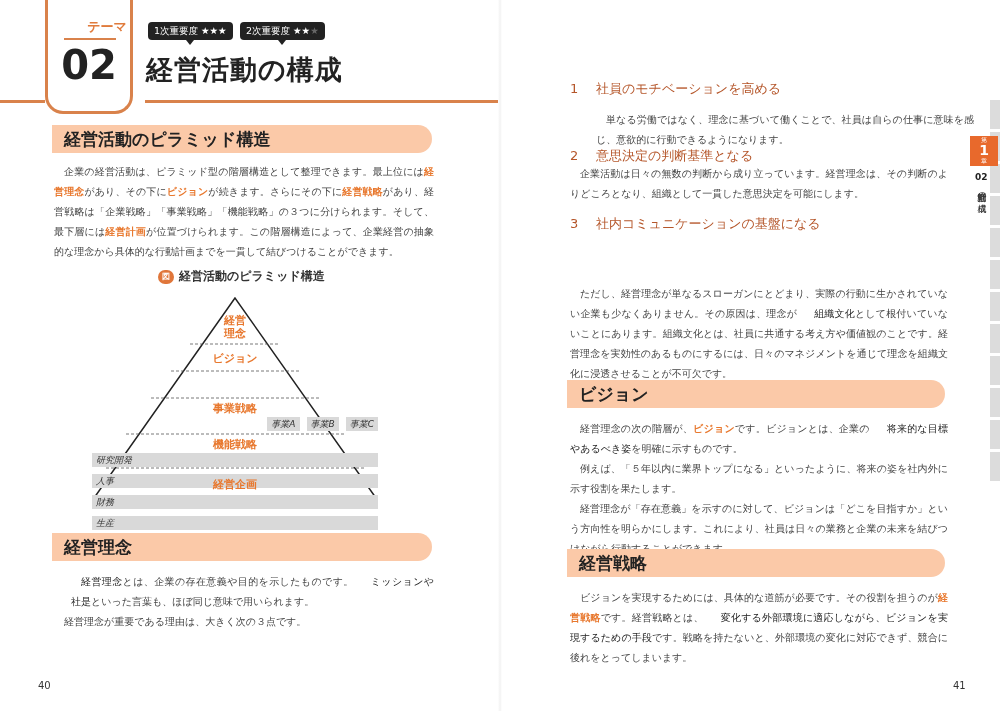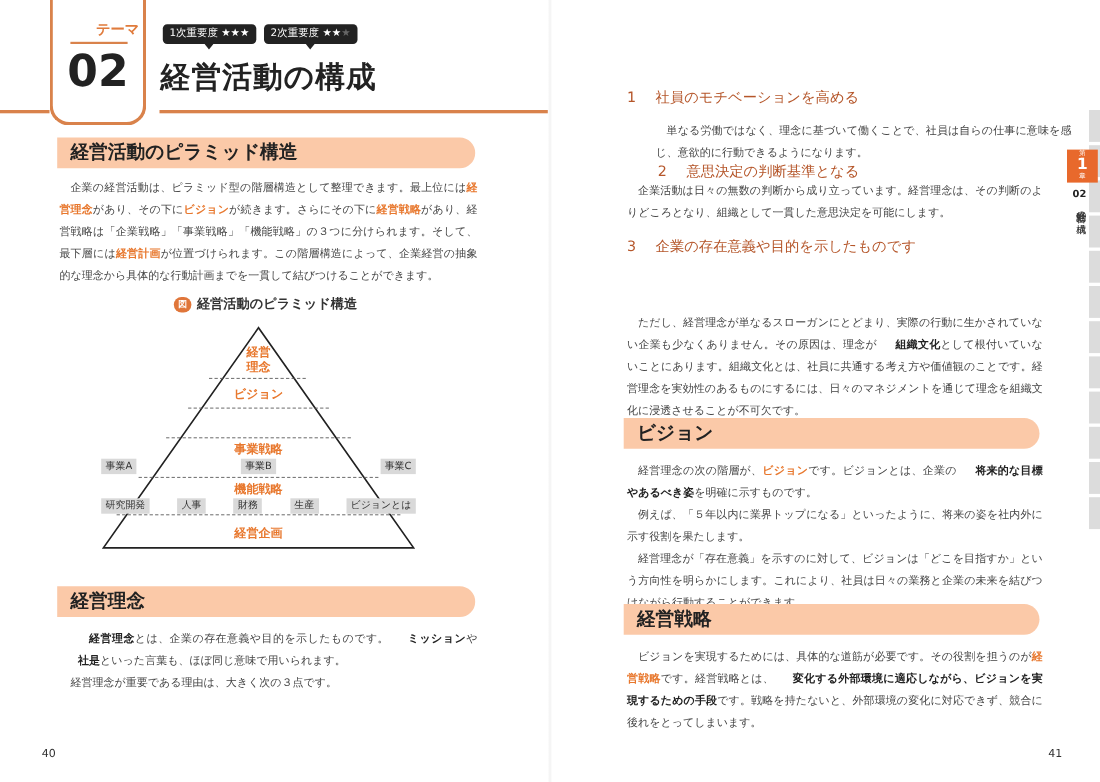--- a/index.html
+++ b/index.html
@@ -26,28 +26,28 @@
   .star-on { color: #fff; }
   .star-off { color: #666; }
 
   .chapter-title { position: absolute; left: 146px; top: 52px; font-size: 27px; font-weight: bold; color: #222; letter-spacing: 1px; }
 
   
   .sec-head { position: absolute; height: 28px; background: #fbc9a8; border-radius: 0 14px 14px 0; padding-left: 12px; font-size: 17px; font-weight: bold; color: #222; line-height: 28px; }
 
   .para { position: absolute; font-size: 10px; line-height: 20px; color: #444; text-align: justify; }
   .hl { color: #e8782e; font-weight: bold; }
-  .b { color: #222; font-weight: bold; padding-left: 17px; }
+  .b { color: #222; font-weight: normal; padding-left: 17px; }
 
   
   .fig-title { position: absolute; left: 158px; top: 268px; font-size: 12px; font-weight: bold; color: #333; display: flex; align-items: center; gap: 5px; }
   .fig-icon { width: 16px; height: 14px; border-radius: 7px; background: #e0763a; color: #fff; font-size: 8px; line-height: 14px; text-align: center; }
   .pyramid { position: absolute; left: 92px; top: 296px; width: 286px; height: 204px; }
   .pyr-label { position: absolute; left: 0; width: 100%; text-align: center; color: #e8782e; font-weight: bold; font-size: 11px; }
-  .chips { position: absolute; left: 0; width: 100%; display: flex; justify-content: space-between; gap: 19px; }
+  .chips { position: absolute; left: 0; width: 100%; display: flex; justify-content: flex-end; gap: 7px; font-style: italic; }
   .chip { background: #d9d9d9; color: #333; font-size: 9px; padding: 1px 4px; line-height: 12px; }
 
   
   .num-head { position: absolute; left: 570px; font-size: 13px; font-weight: normal; color: #b5562a; }
   .num-head .n { color: #b5562a; display: inline-block; width: 26px; }
 
   
   .tabs { position: absolute; left: 990px; top: 100px; width: 10px; }
   .tab { width: 10px; height: 29px; margin-bottom: 3px; background: #dcdcdc; }
   .chapter-tab { position: absolute; left: 970px; top: 136px; width: 28px; height: 30px; background: #e8692c; color: #fff; text-align: center; }
@@ -101,45 +101,45 @@
       </svg>
       <div class="pyr-label" style="top:18px; line-height:13px;"><span>経営</span><br><span>理念</span></div>
       <div class="pyr-label" style="top:55px;">ビジョン</div>
       <div class="pyr-label" style="top:105px;">事業戦略</div>
       <div class="chips" style="top:121px;">
         <span class="chip">事業A</span>
         <span class="chip">事業B</span>
         <span class="chip">事業C</span>
       </div>
       <div class="pyr-label" style="top:141px;">機能戦略</div>
-      <div class="chips" style="top:157px;">
+      <div class="chips" style="top:157px;flex-direction:column;">
         <span class="chip">研究開発</span>
         <span class="chip">人事</span>
         <span class="chip">財務</span>
         <span class="chip">生産</span>
         <span class="chip">ビジョンとは</span>
       </div>
       <div class="pyr-label" style="top:181px;">経営企画</div>
     </div>
 
     <div class="sec-head" style="left:52px; top:533px; width:380px;">経営理念</div>
     <div class="para" style="left:54px; top:572px; width:380px;"><span style="padding-left:10px;"></span><span class="b">経営理念</span><span>とは、企業の存在意義や目的を示したものです。</span><span class="b">ミッション</span><span>や</span><span class="b">社是</span><span>といった言葉も、ほぼ同じ意味で用いられます。</span><br><span style="padding-left:10px;"></span><span>経営理念が重要である理由は、大きく次の３点です。</span></div>
 
     <div class="page-num" style="left:38px;">40</div>
   </div>
 
   <div class="gutter"></div>
 
   <div class="num-head" style="top:80px;"><span class="n">1</span><span>社員のモチベーションを高める</span></div>
   <div class="para" style="left:596px; top:97px; width:378px; text-indent:10px;margin-top:13px;">単なる労働ではなく、理念に基づいて働くことで、社員は自らの仕事に意味を感じ、意欲的に行動できるようになります。</div>
 
-  <div class="num-head" style="top:147px;margin-left:28px;"><span class="n">2</span><span>意思決定の判断基準となる</span></div>
+  <div class="num-head" style="top:147px;"><span class="n">2</span><span>意思決定の判断基準となる</span></div>
   <div class="para" style="left:570px; top:164px; width:378px; text-indent:10px;">企業活動は日々の無数の判断から成り立っています。経営理念は、その判断のよりどころとなり、組織として一貫した意思決定を可能にします。</div>
 
-  <div class="num-head" style="top:215px;"><span class="n">3</span><span>企業の存在意義や目的を示したものです</span></div>
+  <div class="num-head" style="top:215px;"><span class="n">3</span><span>社内コミュニケーションの基盤になる</span></div>
 
   <div class="para" style="left:570px; top:284px; width:378px; text-indent:10px;"><span>ただし、経営理念が単なるスローガンにとどまり、実際の行動に生かされていない企業も少なくありません。その原因は、理念が</span><span class="b">組織文化</span><span>として根付いていないことにあります。組織文化とは、社員に共通する考え方や価値観のことです。経営理念を実効性のあるものにするには、日々のマネジメントを通じて理念を組織文化に浸透させることが不可欠です。</span></div>
 
   <div class="sec-head" style="left:567px; top:380px; width:378px;">ビジョン</div>
   <div class="para" style="left:570px; top:419px; width:378px;"><span style="padding-left:10px;"></span><span>経営理念の次の階層が、</span><span class="hl">ビジョン</span><span>です。ビジョンとは、企業の</span><span class="b">将来的な目標やあるべき姿</span><span>を明確に示すものです。</span><br><span style="padding-left:10px;"></span><span>例えば、「５年以内に業界トップになる」といったように、将来の姿を社内外に示す役割を果たします。</span><br><span style="padding-left:10px;"></span><span>経営理念が「存在意義」を示すのに対して、ビジョンは「どこを目指すか」という方向性を明らかにします。これにより、社員は日々の業務と企業の未来を結びつけながら行動することができます。</span></div>
 
   <div class="sec-head" style="left:567px; top:549px; width:378px;">経営戦略</div>
   <div class="para" style="left:570px; top:588px; width:378px; text-indent:10px;"><span>ビジョンを実現するためには、具体的な道筋が必要です。その役割を担うのが</span><span class="hl">経営戦略</span><span>です。経営戦略とは、</span><span class="b">変化する外部環境に適応しながら、ビジョンを実現するための手段</span><span>です。戦略を持たないと、外部環境の変化に対応できず、競合に後れをとってしまいます。</span></div>
 
   <div class="tabs">

